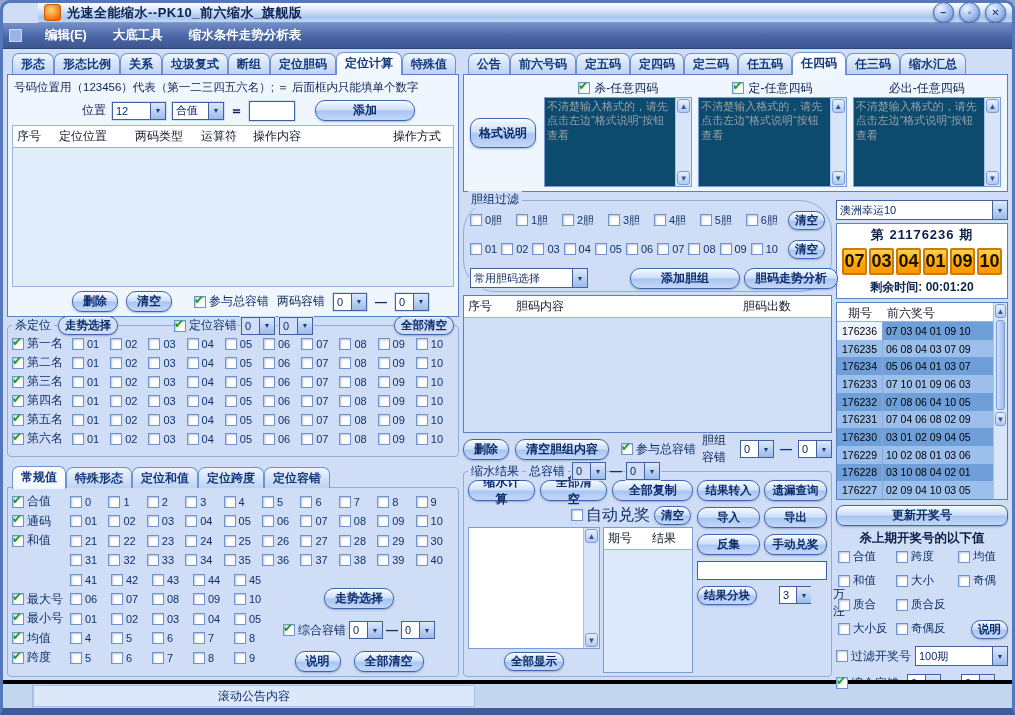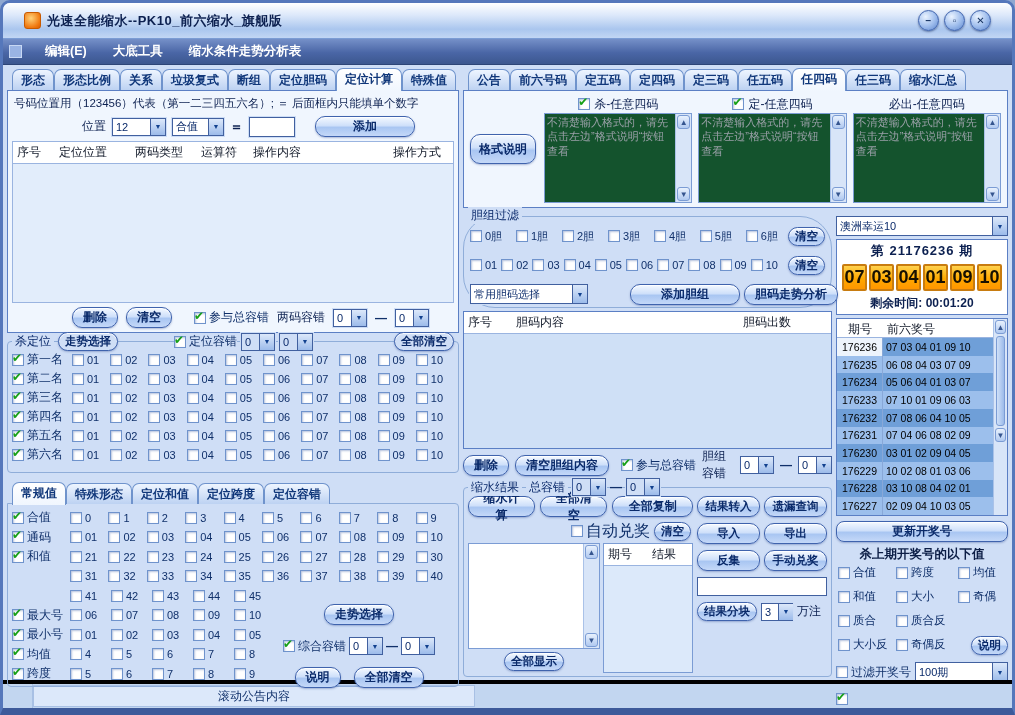--- a/index.html
+++ b/index.html
@@ -2,23 +2,23 @@
 <html><head>
 <meta charset="utf-8">
 <style>
   * { box-sizing: border-box; margin: 0; padding: 0; }
   html,body { width:1015px; height:715px; }
   body { font-family:"Liberation Sans","DejaVu Sans",sans-serif; background:#8fa8d0; }
   .window { width:1015px; height:715px; border:3px solid #5577bb; border-bottom:7px solid #3d5a9a;
             border-radius:10px 10px 0 0; overflow:hidden; display:flex; flex-direction:column;
             background:#cfdef6; }
   
-  .titlebar { height:36px; flex:none; display:flex; align-items:center; padding:0 21px;
+  .titlebar { height:20px; flex:none; display:flex; align-items:center; padding:0 6px;
               background:linear-gradient(#ffffff,#dce8fa 35%,#aac6ee 75%,#c2d6f4);
-              border-bottom:1px solid #7b9cd4; }
+              border-bottom:1px solid #7b9cd4;margin-left:35px; }
   .appicon { width:17px; height:17px; border-radius:3px; margin-right:6px; flex:none;
              background:radial-gradient(circle at 40% 35%, #ffd27a, #f07810 70%, #d85c00);
              border:1px solid #c85a00; }
   .title { font-size:13px; font-weight:bold; color:#0c2050; letter-spacing:.5px; }
   .wbtns { margin-left:auto; display:flex; gap:5px; }
   .wbtn { width:21px; height:21px; border-radius:50%; border:1px solid #3f63ad;
           background:radial-gradient(circle at 35% 30%, #eaf3ff, #9dbcec 55%, #5c85cc);
           display:flex; align-items:center; justify-content:center;
           font-size:10px; font-weight:bold; color:#14315f; box-shadow:0 1px 2px rgba(20,40,90,.5); }
   
@@ -90,21 +90,21 @@
   .numgrid5 { width:205px; flex:none; display:grid; grid-template-columns:repeat(5,1fr); align-items:center; }
   .valright { position:absolute; right:10px; top:100px; width:178px; display:flex; flex-direction:column;
               align-items:center; gap:12px; }
   .valright .pairrow { display:flex; align-items:center; gap:3px; }
   
   .midpanel { height:118px; flex:none; display:flex; gap:6px; padding:4px 6px; }
   .fmtcol { width:68px; flex:none; display:flex; align-items:center; }
   .tagroup { flex:1; display:flex; flex-direction:column; min-width:0; }
   .tahead { display:flex; align-items:center; justify-content:center; gap:4px; height:18px;
             font-size:12px; color:#0c2050; }
-  .ta { flex:1; background:#14532d; border:1px solid #7b9cd4; display:flex; min-height:0; }
+  .ta { flex:1; background:#0c4a6e; border:1px solid #7b9cd4; display:flex; min-height:0; }
   .ta .txt { flex:1; padding:1px 2px; font-size:11px; color:#9aa0a8; line-height:1.3; overflow:hidden; }
   
   .lowrow { flex:1; display:flex; gap:4px; min-height:0; }
   .midcol { flex:1; display:flex; flex-direction:column; min-width:0; }
   .rcol { width:172px; flex:none; display:flex; flex-direction:column; }
   
   .dangrp { height:92px; flex:none; margin-top:8px; padding:8px 6px 2px 6px; display:flex; flex-direction:column; justify-content:space-between;border-radius:32px; }
   .danrow { display:flex; align-items:center; gap:4px; height:22px; }
   .dantable { height:138px; flex:none; margin-top:3px; border:1px solid #5b7fc4; display:flex; flex-direction:column; background:#cfe0f6; }
   .danbtns { height:28px; flex:none; display:flex; align-items:center; gap:6px; padding-top:4px; }
@@ -1155,21 +1155,21 @@
               </div>
               <div class="pairbtns">
                 <button class="btn">导入</button>
                 <button class="btn">导出</button>
               </div>
               <div class="pairbtns">
                 <button class="btn">反集</button>
                 <button class="btn">手动兑奖</button>
               </div>
               <input class="tin" style="width: 100%; height: 19px;">
-              <div style="display:flex;align-items:center;gap:4px">
+              <div style="display:flex;gap:22px">
                 <button class="btn sm">结果分块</button>
                 <span style="width:32px" class="dd">
                     <span class="v">3</span>
                     <span class="a">▼</span>
                   </span>
                 <span style="font-size:12px;color:#0c2050">万注</span>
               </div>
             </div>
           </div>
         </div>

